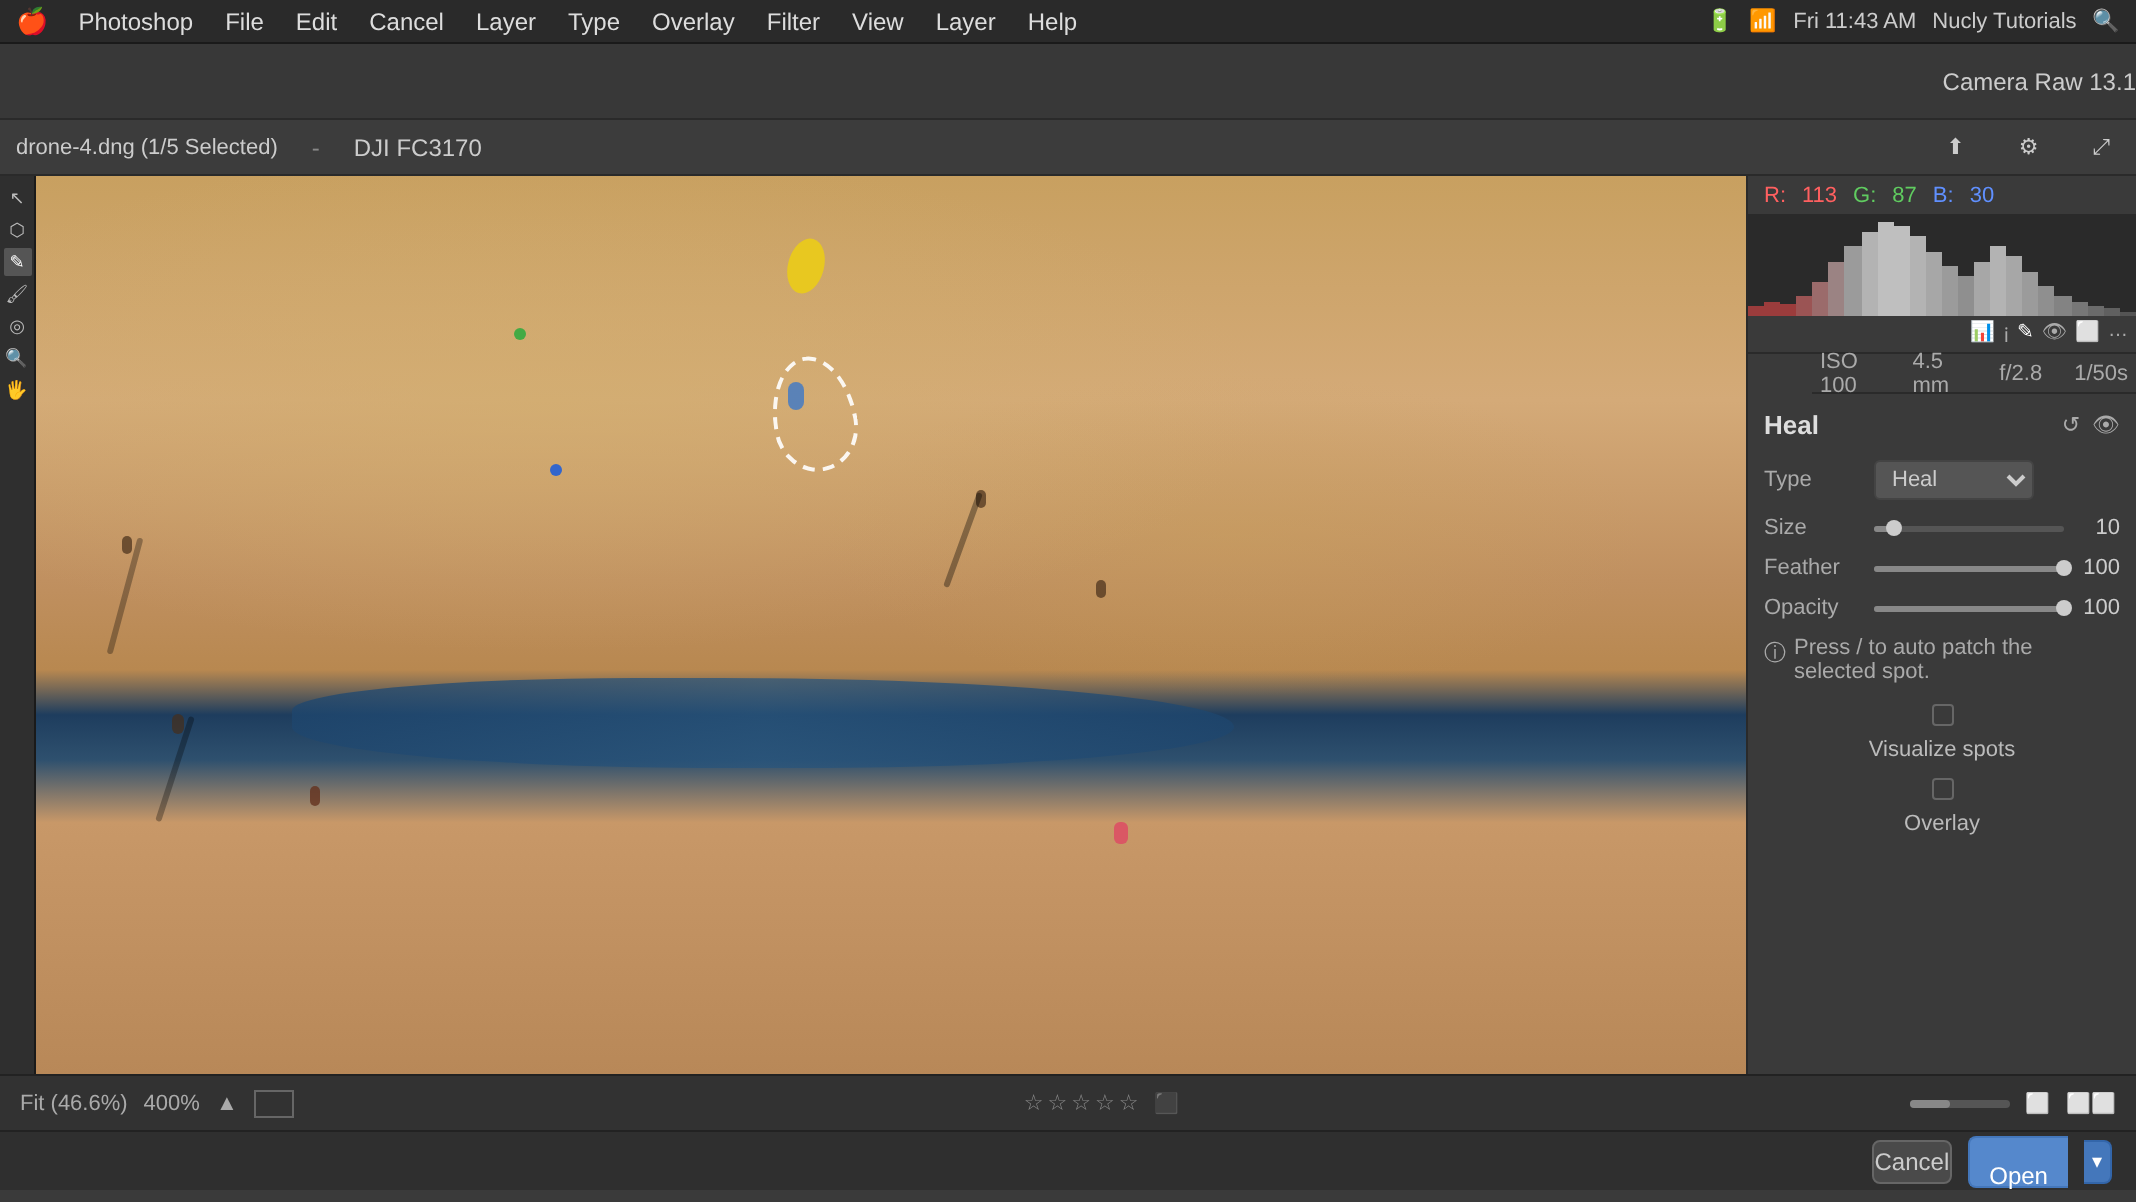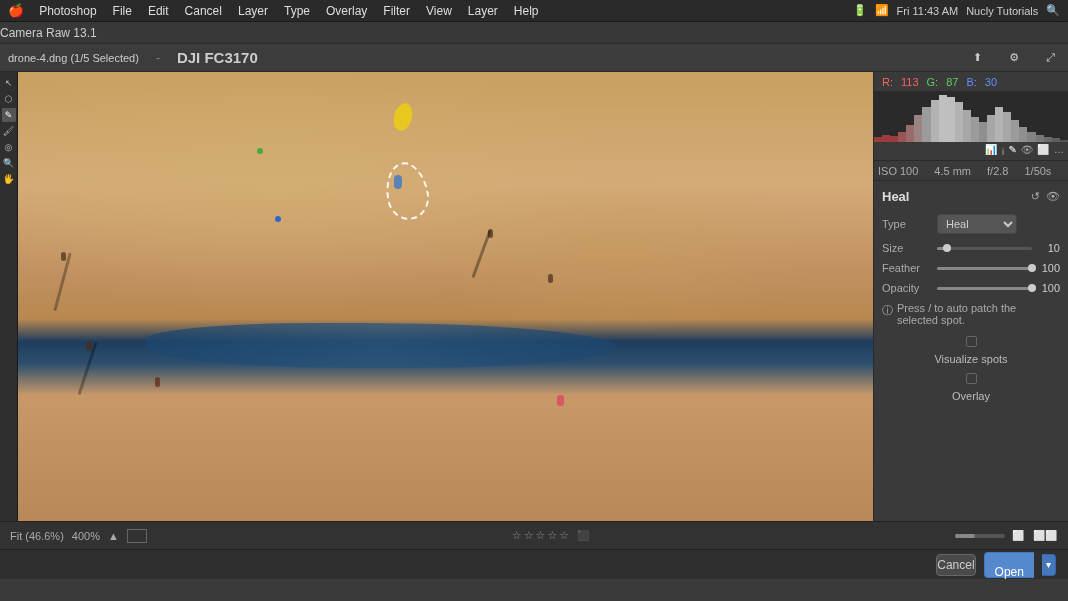--- a/index.html
+++ b/index.html
@@ -39,25 +39,25 @@
     #menu-bar .right-items {
       display: flex;
       align-items: center;
       gap: 8px;
       font-size: 11px;
       color: #ccc;
     }
 
     
     #title-bar {
-      height: 22px;
+      height: 38px;
       background: #383838;
       display: flex;
       align-items: center;
-      justify-content: flex-start;
+      justify-content: flex-end;
       font-size: 12px;
       color: #ccc;
       border-bottom: 1px solid #2a2a2a;
     }
 
     
     #toolbar {
       height: 28px;
       background: #3c3c3c;
       display: flex;
@@ -178,20 +178,21 @@
     #camera-info {
       height: 20px;
       background: #3a3a3a;
       display: flex;
       align-items: center;
       padding: 0 4px;
       gap: 16px;
       font-size: 11px;
       color: #aaa;
       border-bottom: 1px solid #2a2a2a;
+      margin-left: 32px;
     }
 
     
     #heal-panel {
       padding: 8px;
       flex: 1;
     }
     #heal-header {
       display: flex;
       align-items: center;
@@ -425,21 +426,21 @@
 </div>
 
 <div id="title-bar">
   <span>Camera Raw 13.1</span>
 </div>
 
 <div id="toolbar">
   <div class="toolbar-section">
     <span style="font-size:11px;color:#ccc;">drone-4.dng (1/5 Selected)</span>
     <span style="color:#888;">-</span>
-    <span style="font-size:15px;color:#ccc;font-weight:bold;">DJI FC3170</span>
+    <span style="font-size:12px;color:#ccc;">DJI FC3170</span>
   </div>
   <div class="spacer" style="flex:1;"></div>
   <div class="toolbar-section">
     <button class="toolbar-btn">⬆</button>
     <button class="toolbar-btn">⚙</button>
     <button class="toolbar-btn">⤢</button>
   </div>
 </div>
 
 <div id="content-row">

